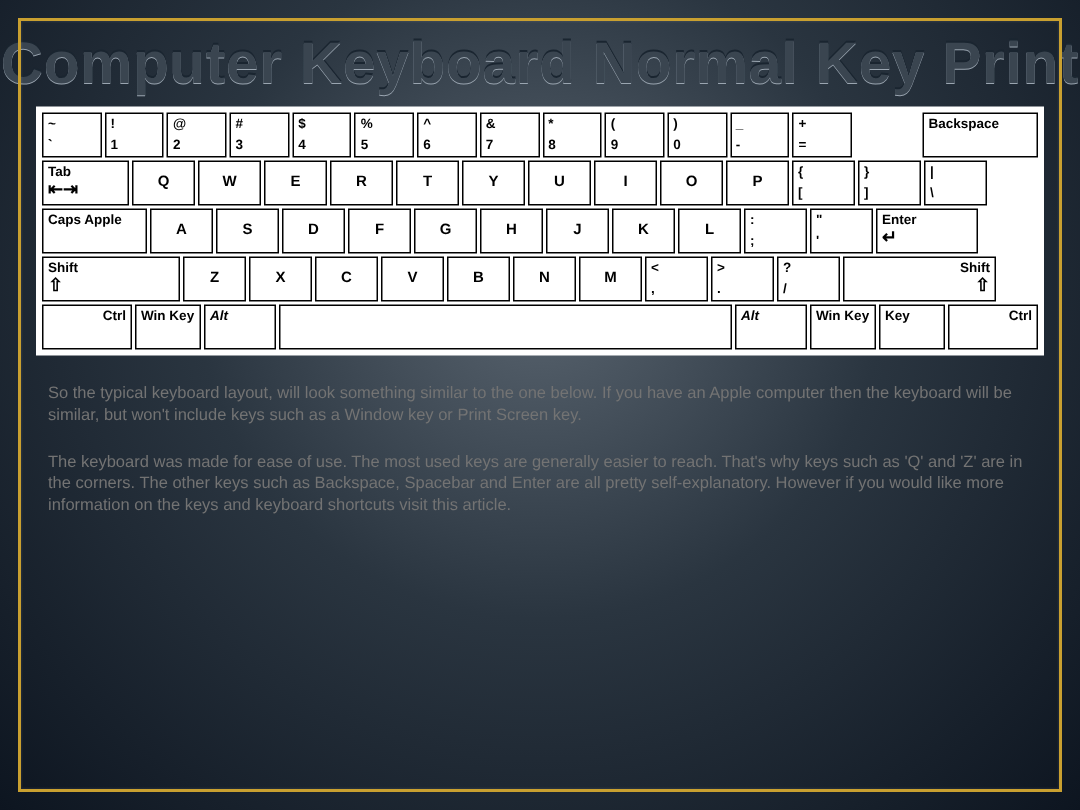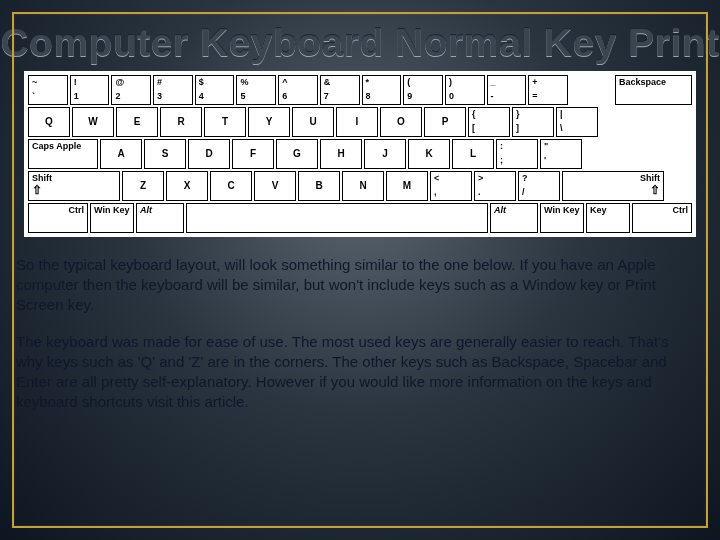--- a/index.html
+++ b/index.html
@@ -71,24 +71,24 @@
 .wshift { width: 92px; }
 .wctrl { width: 60px; align-items: flex-end; }
 .wwin { width: 44px; }
 .walt { width: 48px; font-style: italic; }
 .wspace { flex: 1; }
 .wbksp { width: 82px; margin-left: 45px; }
 .went { width: 68px; }
 .wshiftr { width: 102px; }
 .key.centered { align-items: center; justify-content: center; }
 .body-text {
-  color: #0f172a;
-  font-size: 15px;
+  color: #737373;
+  font-size: 11px;
   line-height: 1.35;
-  margin: 18px 28px 0 16px;
+  margin: 18px 28px 0 32px;
 }
 .body-text p { margin: 0 0 16px 0; }
 </style>
 </head>
 <body>
 
 <div class="frame"></div>
 
 <div class="title">Computer Keyboard Normal Key Print</div>
 
@@ -145,20 +145,24 @@
         </div>
         <div class="key w1">
           <span class="top">+</span>
           <span class="btm">=</span>
         </div>
         <div class="key wbksp">
           <span class="lbl">Backspace</span>
         </div>
       </div>
     <div class="row" id="r2">
+        <div class="key wtab">
+          <span class="lbl">Tab</span>
+          <span class="icon">⇤⇥</span>
+        </div>
         <div class="key w1 centered">
           <span>Q</span>
         </div>
         <div class="key w1 centered">
           <span>W</span>
         </div>
         <div class="key w1 centered">
           <span>E</span>
         </div>
         <div class="key w1 centered">
@@ -226,20 +230,24 @@
         <div class="key w1 centered">
           <span>L</span>
         </div>
         <div class="key w1">
           <span class="top">:</span>
           <span class="btm">;</span>
         </div>
         <div class="key w1">
           <span class="top">"</span>
           <span class="btm">'</span>
+        </div>
+        <div class="key went">
+          <span class="lbl">Enter</span>
+          <span class="icon">↵</span>
         </div>
       </div>
     <div class="row" id="r4">
         <div class="key wshift">
           <span class="lbl">Shift</span>
           <span class="icon">⇧</span>
         </div>
         <div class="key w1 centered">
           <span>Z</span>
         </div>

